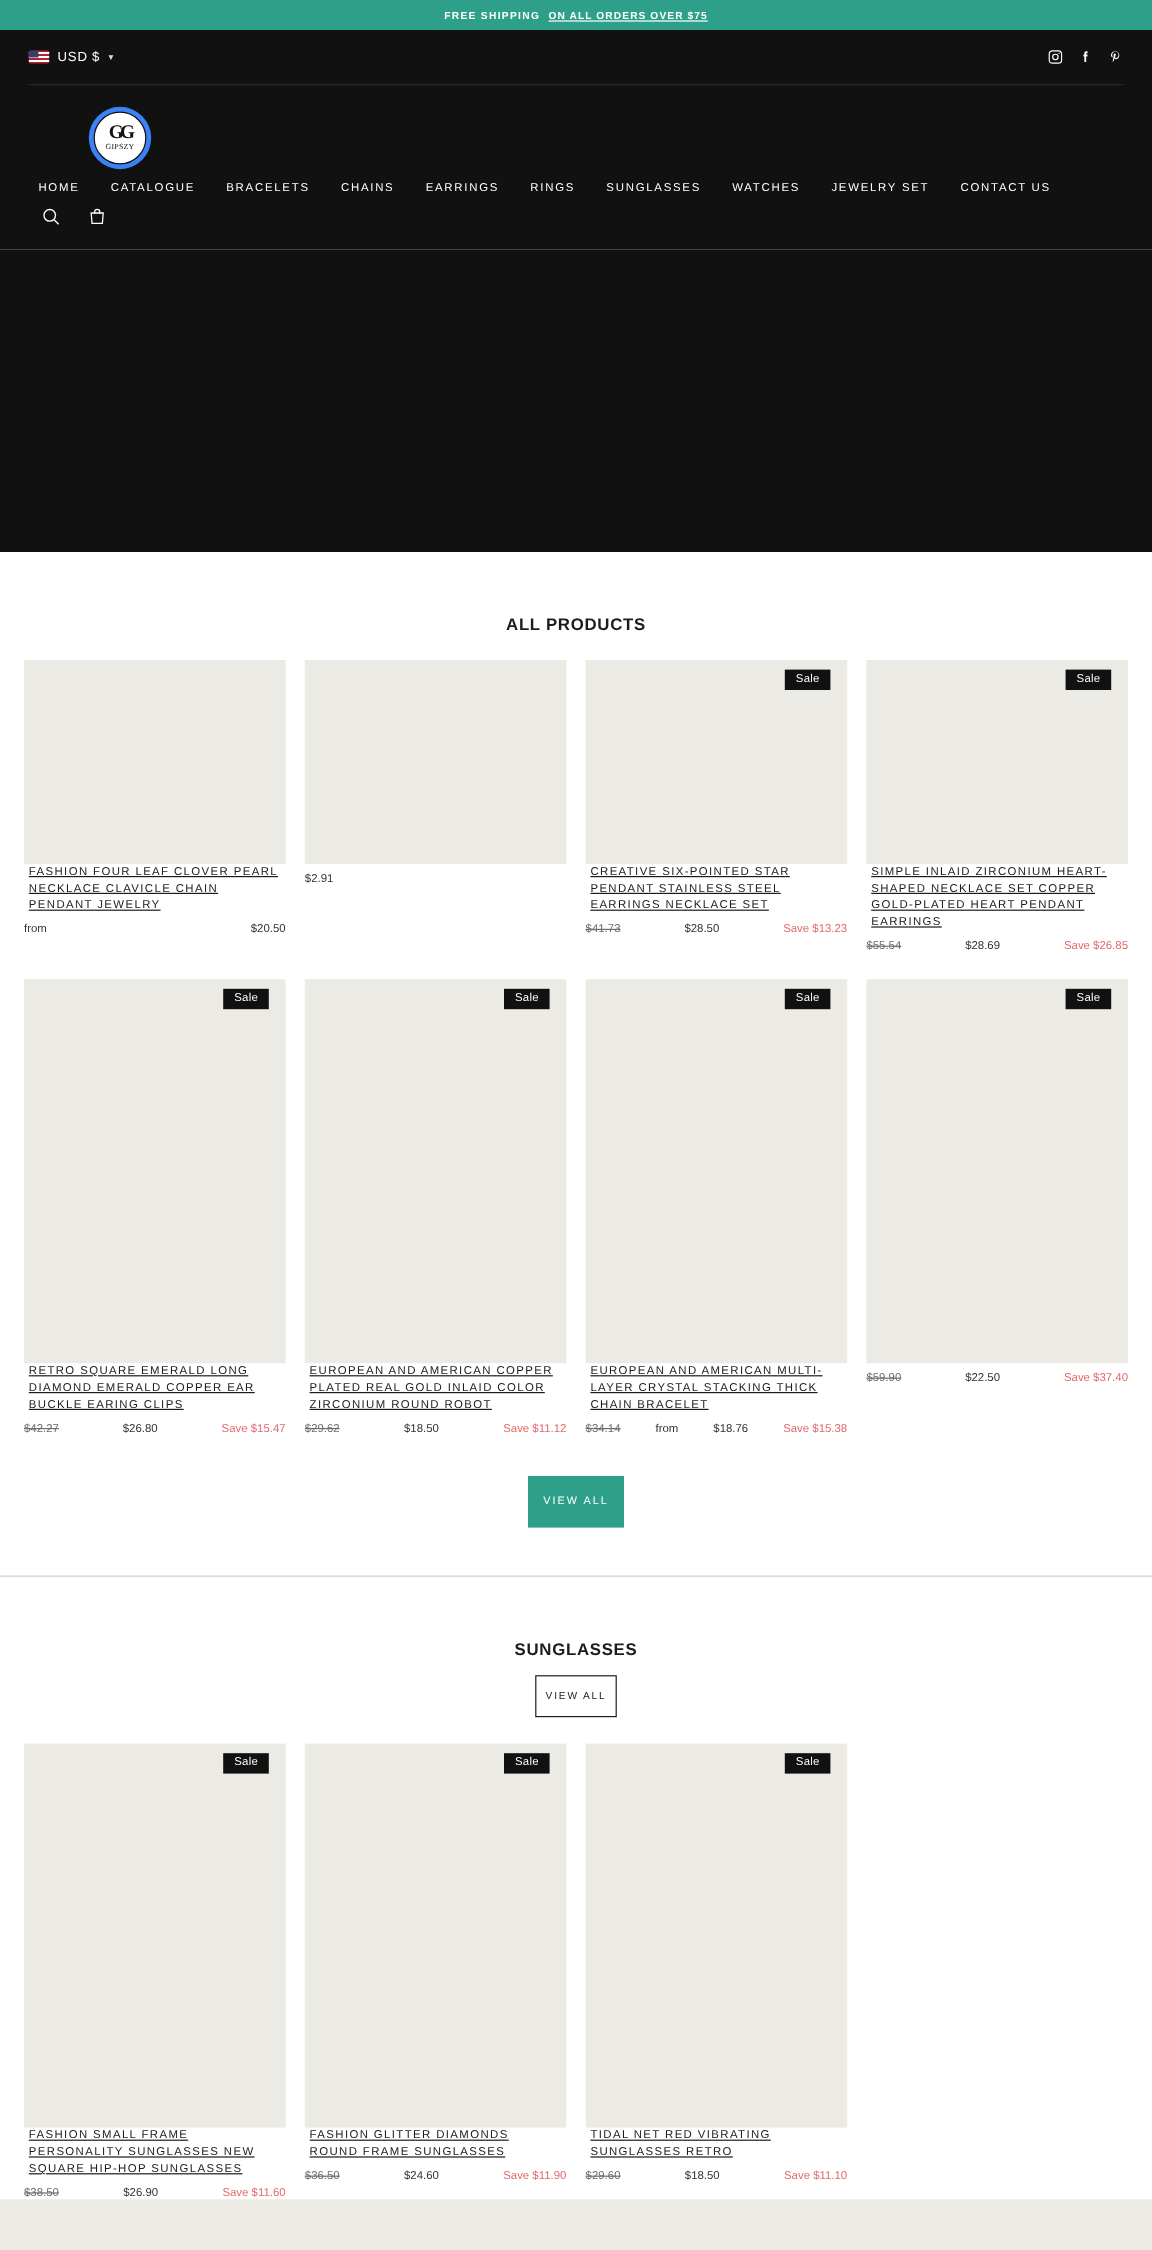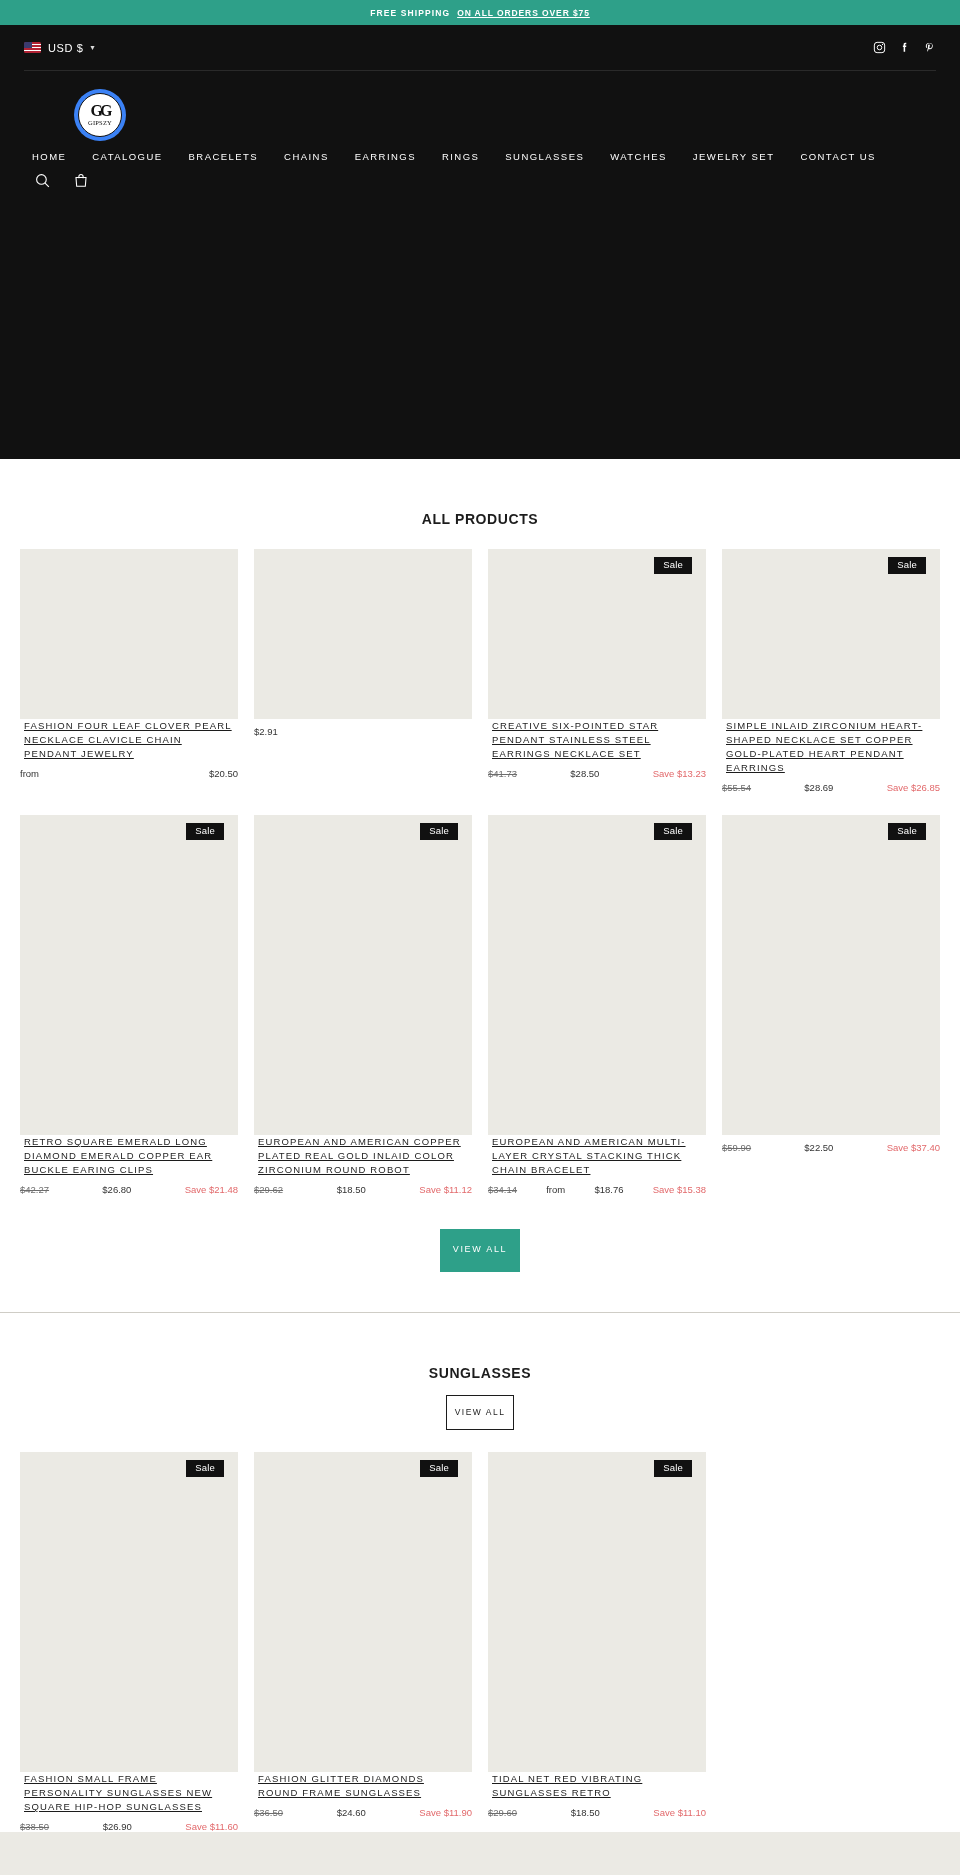--- a/index.html
+++ b/index.html
@@ -343,21 +343,21 @@
 
   <div class="grid tall">
     <div class="card">
       <div class="card-media">
         <span class="badge">Sale</span>
       </div>
       <div class="card-title">RETRO SQUARE EMERALD LONG DIAMOND EMERALD COPPER EAR BUCKLE EARING CLIPS</div>
       <div class="card-price">
         <span class="was">$42.27</span>
         <span>$26.80</span>
-        <span class="save">Save $21.48</span>
+        <span class="save">Save $15.47</span>
       </div>
     </div>
     <div class="card">
       <div class="card-media">
         <span class="badge">Sale</span>
       </div>
       <div class="card-title">EUROPEAN AND AMERICAN COPPER PLATED REAL GOLD INLAID COLOR ZIRCONIUM ROUND ROBOT</div>
       <div class="card-price">
         <span class="was">$29.62</span>
         <span>$18.50</span>

